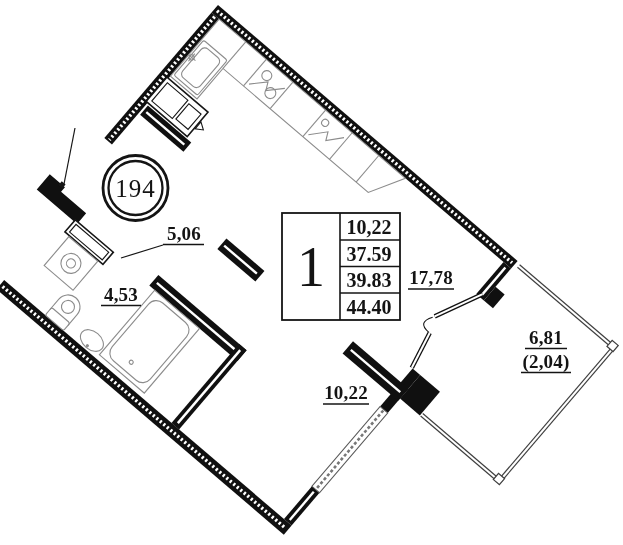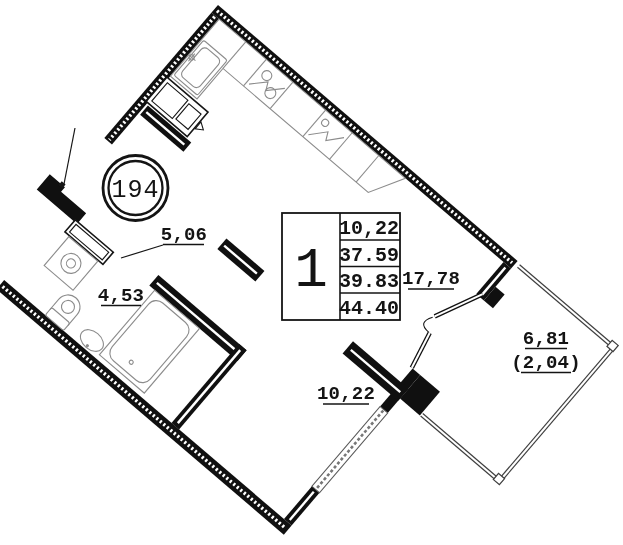--- a/index.html
+++ b/index.html
@@ -1,17 +1,17 @@
 <!DOCTYPE html>
 <html><head>
 <meta charset="utf-8">
 <style>
   html,body{margin:0;padding:0;background:#ffffff;}
   .stage{position:relative;width:623px;height:545px;background:#fff;overflow:hidden;
-         font-family:Liberation Mono, monospace;}
+         font-family:Liberation Serif, serif;}
   svg{display:block}
   .wall{fill:#101010;stroke:none}
   .core{stroke:#ffffff;stroke-width:3.4;stroke-dasharray:2.2 2.4;fill:none}
   .cores{stroke:#ffffff;stroke-width:2.4;fill:none}
   .fix{fill:#ffffff;stroke:#8c8c8c;stroke-width:1.1}
   .fixl{stroke:#8c8c8c;stroke-width:1.1;fill:none}
   .blk{fill:#ffffff;stroke:#161616;stroke-width:1.6}
   .blk2{fill:none;stroke:#161616;stroke-width:1.1}
   .glz{stroke:#3f3f3f;stroke-width:1.2;fill:none}
   .lead{stroke:#161616;stroke-width:1.2;fill:none}

